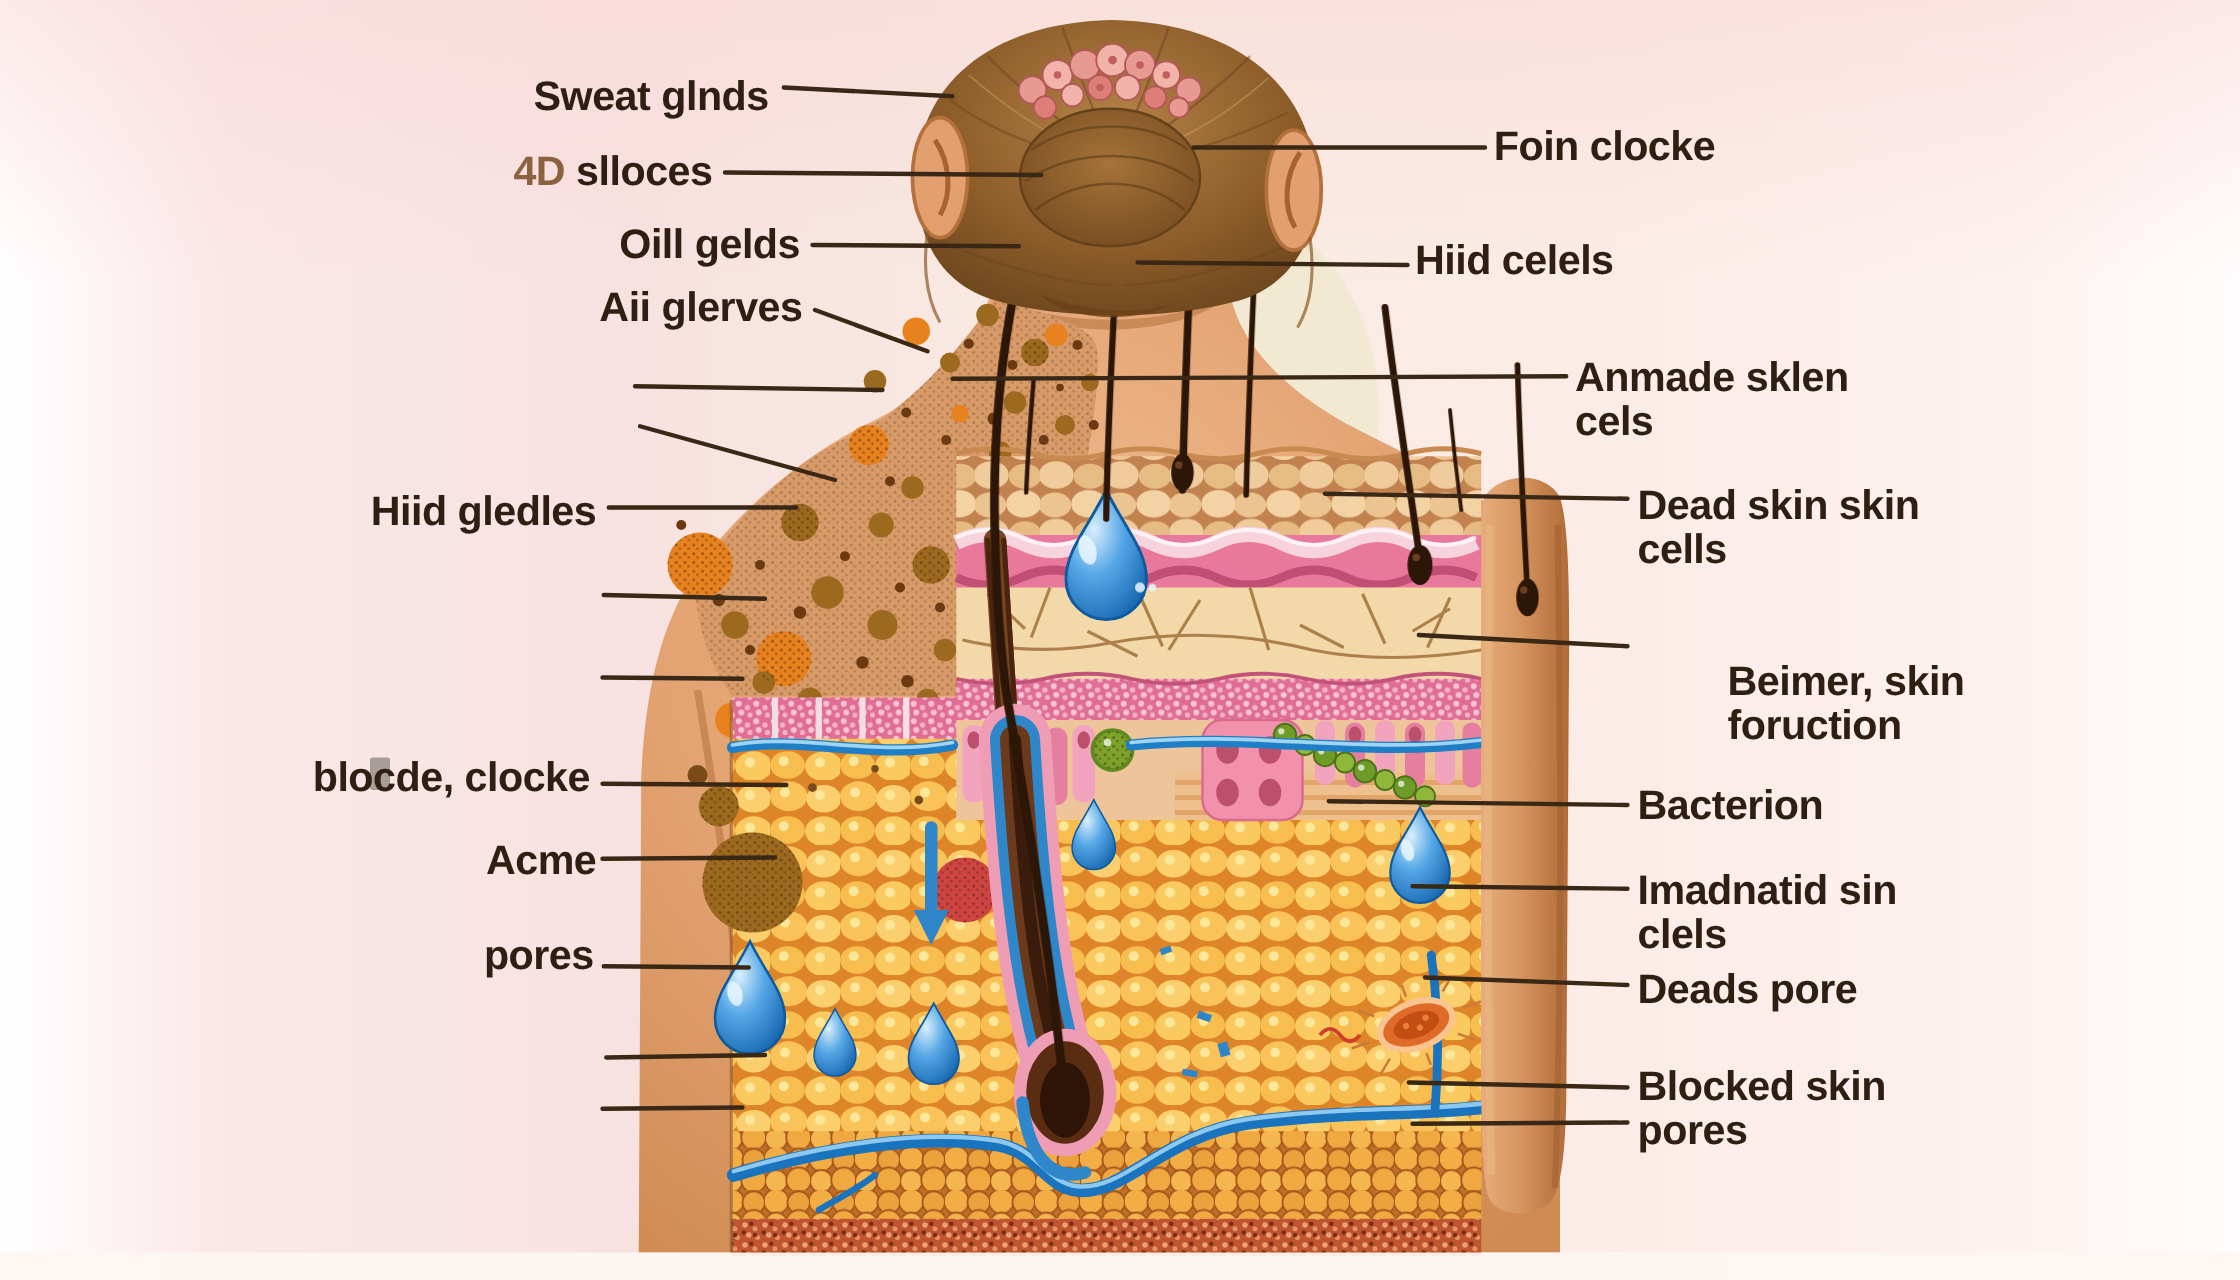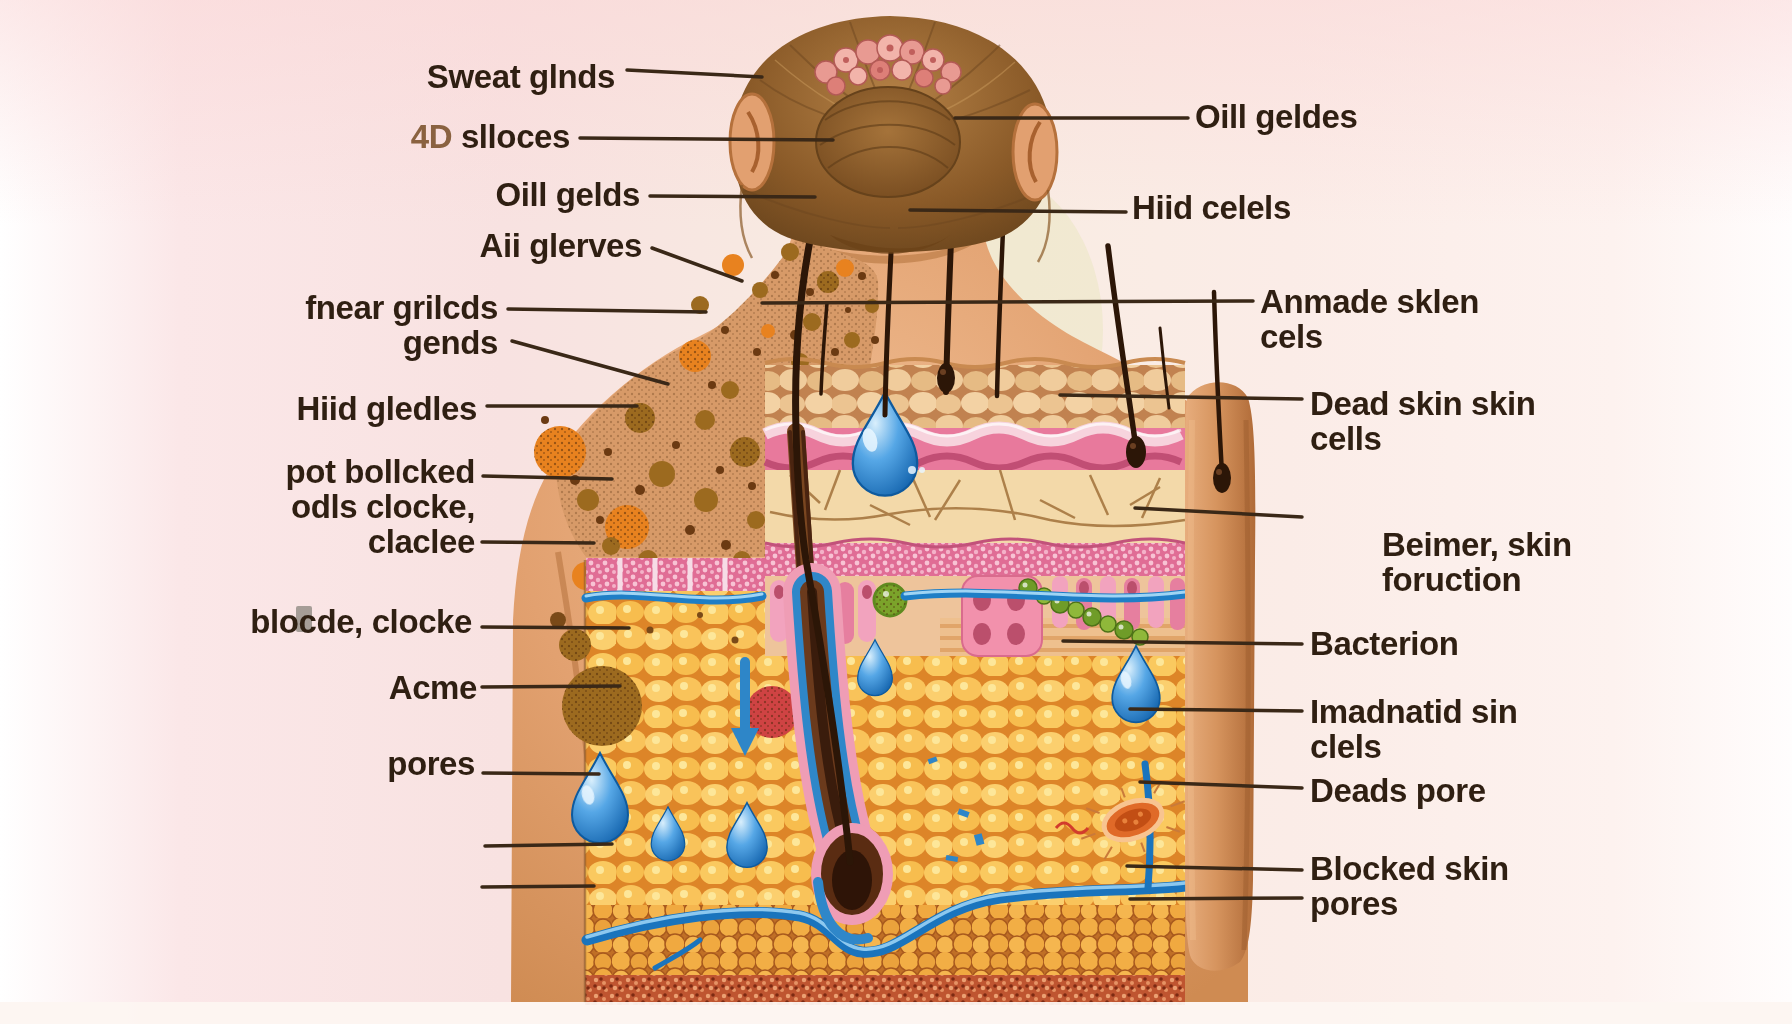--- a/index.html
+++ b/index.html
@@ -479,31 +479,26 @@
   <line x1="1140" y1="782" x2="1302" y2="788"></line>
   <line x1="1127" y1="866" x2="1302" y2="870"></line>
   <line x1="1130" y1="899" x2="1302" y2="898"></line>
 </g>
 </svg>
 
 <div class="lbl left" style="right:1177px;top:59px">Sweat glnds</div>
 <div class="lbl left" style="right:1222px;top:119px"><span class="accent4d">4D</span><span> slloces</span></div>
 <div class="lbl left" style="right:1152px;top:177px">Oill gelds</div>
 <div class="lbl left" style="right:1150px;top:228px">Aii glerves</div>
-<div class="lbl left" style="right:1294px;top:290px">fnear grilcds
-gends</div>
 <div class="lbl left" style="right:1315px;top:391px">Hiid gledles</div>
-<div class="lbl left" style="right:1317px;top:454px">pot bollcked
-odls clocke,
-claclee</div>
 <div class="lbl left" style="right:1320px;top:604px">blocde, clocke</div>
 <div class="lbl left" style="right:1315px;top:670px">Acme</div>
 <div class="lbl left" style="right:1317px;top:746px">pores</div>
 
-<div class="lbl right" style="left:1195px;top:99px">Oill geldes</div>
+<div class="lbl right" style="left:1195px;top:99px">Foin clocke</div>
 <div class="lbl right" style="left:1132px;top:190px">Hiid celels</div>
 <div class="lbl right" style="left:1260px;top:284px">Anmade sklen
 cels</div>
 <div class="lbl right" style="left:1310px;top:386px">Dead skin skin
 cells</div>
 <div class="lbl right" style="left:1382px;top:527px">Beimer, skin
 foruction</div>
 <div class="lbl right" style="left:1310px;top:626px">Bacterion</div>
 <div class="lbl right" style="left:1310px;top:694px">Imadnatid sin
 clels</div>

